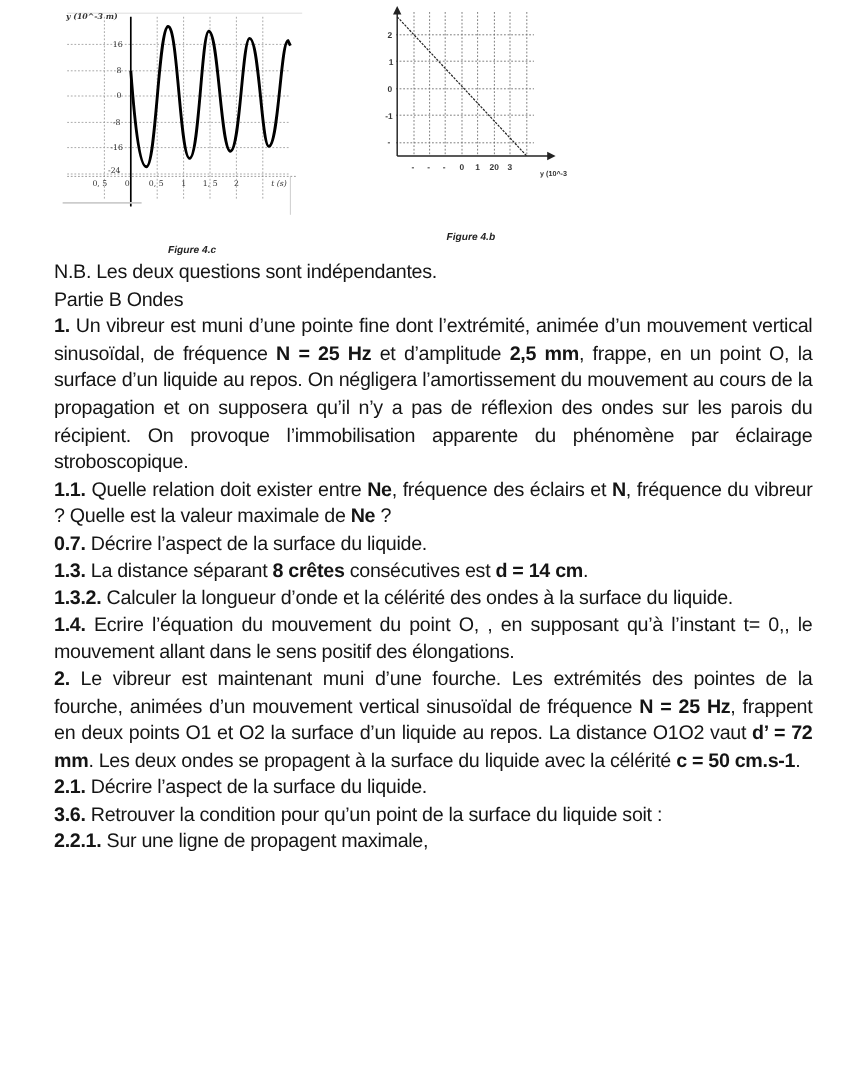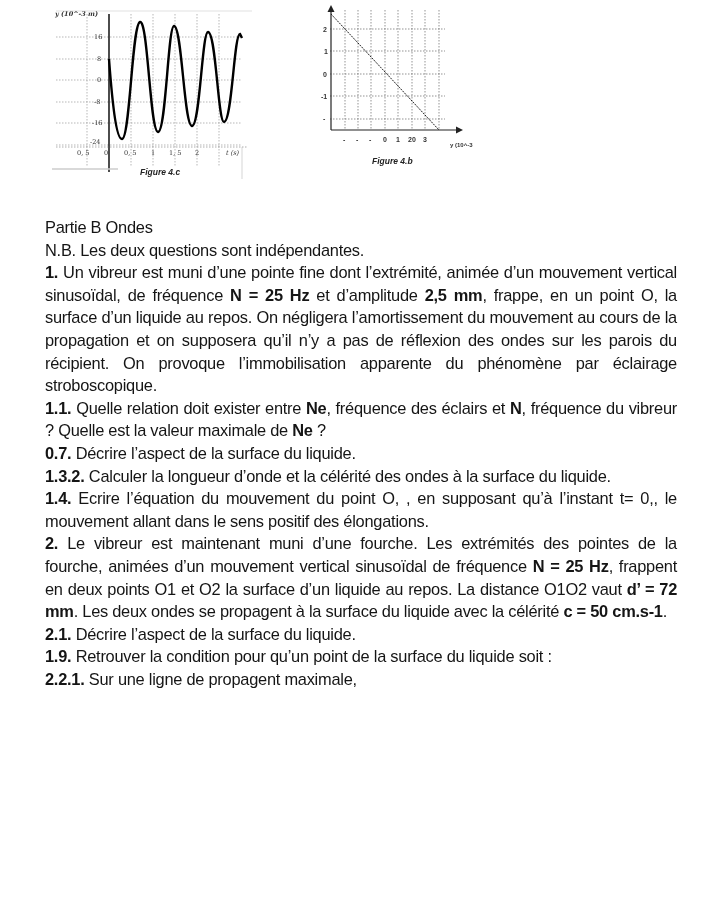--- a/index.html
+++ b/index.html
@@ -2,21 +2,21 @@
 <html><head>
 <meta charset="utf-8">
 <style>
   html, body { margin: 0; padding: 0; background: #ffffff; }
   body { width: 720px; height: 901px; position: relative; overflow: hidden;
          font-family: "Liberation Sans", "DejaVu Sans", sans-serif; color: #111; }
   .fig { position: absolute; text-align: right; }
   #fig-c { left: 52px; top: 4px; width: 200px; height: 176px; }
   #fig-b { left: 300px; top: 2px; width: 180px; height: 168px; }
   .fig svg { display: block; }
-  .caption { position: absolute; font-style: italic; font-weight: bold; font-size: 8.5px; color: #222; }
+  .caption { position: absolute; font-style: italic; font-weight: bold; font-size: 8.5px; color: #222; margin-top: 36px; }
   .text { position: absolute; left: 45px; top: 216px; width: 632px;
           font-family: "Liberation Sans", "DejaVu Sans", sans-serif;
           font-size: 16.4px; line-height: 22.6px; color: #151515; letter-spacing: -0.25px; }
   .text p { margin: 0; text-align: justify; }
   .text p.left { text-align: left; }
   .num { font-weight: bold; }
   b { font-weight: bold; }
 </style>
 </head>
 <body>
@@ -102,37 +102,38 @@
       <text x="96" y="140">1</text>
       <text x="108" y="140">20</text>
       <text x="123" y="140">3</text>
       <text x="150" y="145" font-size="6">y (10^-3</text>
     </g>
   </svg>
   <div class="caption" style="left:72px; top:154px;">Figure 4.b</div>
 </div>
 
 <div class="text">
+  <p class="left">N.B. Les deux questions sont indépendantes.</p>
   <p class="left">Partie B Ondes</p>
-  <p class="left">N.B. Les deux questions sont indépendantes.</p>
 
   <p><span class="num">1.</span><span> Un vibreur est muni d’une pointe fine dont l’extrémité, animée d’un mouvement vertical sinusoïdal, de fréquence </span><b>N = 25 Hz</b><span> et d’amplitude </span><b>2,5 mm</b><span>, frappe, en un point O, la surface d’un liquide au repos. On négligera l’amortissement du mouvement au cours de la propagation et on supposera qu’il n’y a pas de réflexion des ondes sur les parois du récipient. On provoque l’immobilisation apparente du phénomène par éclairage stroboscopique.</span></p>
 
   <p><span class="num">1.1.</span><span> Quelle relation doit exister entre </span><b>Ne</b><span>, fréquence des éclairs et </span><b>N</b><span>, fréquence du vibreur ? Quelle est la valeur maximale de </span><b>Ne</b><span> ?</span></p>
 
   <p class="left"><span class="num">0.7.</span><span> Décrire l’aspect de la surface du liquide.</span></p>
 
+  <p class="left"><span class="num">1.3.</span><span> La distance séparant </span><b>8 crêtes</b><span> consécutives est </span><b>d = 14 cm</b><span>.</span></p>
 
 
   <p><span class="num">1.3.2.</span><span> Calculer la longueur d’onde et la célérité des ondes à la surface du liquide.</span></p>
 
   <p><span class="num">1.4.</span><span> Ecrire l’équation du mouvement du point O, , en supposant qu’à l’instant t= 0,, le mouvement allant dans le sens positif des élongations.</span></p>
 
 
   <p><span class="num">2.</span><span> Le vibreur est maintenant muni d’une fourche. Les extrémités des pointes de la fourche, animées d’un mouvement vertical sinusoïdal de fréquence </span><b>N = 25 Hz</b><span>, frappent en deux points O1 et O2 la surface d’un liquide au repos. La distance O1O2 vaut </span><b>d’ = 72 mm</b><span>. Les deux ondes se propagent à la surface du liquide avec la célérité </span><b>c = 50 cm.s-1</b><span>.</span></p>
 
   <p class="left"><span class="num">2.1.</span><span> Décrire l’aspect de la surface du liquide.</span></p>
 
-  <p class="left"><span class="num">1.9.</span><span> Retrouver la condition pour qu’un point de la surface du liquide soit :</span></p>
+  <p class="left"><span class="num">3.6.</span><span> Retrouver la condition pour qu’un point de la surface du liquide soit :</span></p>
 
   <p class="left"><span class="num">2.2.1.</span><span> Sur une ligne de propagent maximale,</span></p>
 
 </div>
 
 </body></html>

